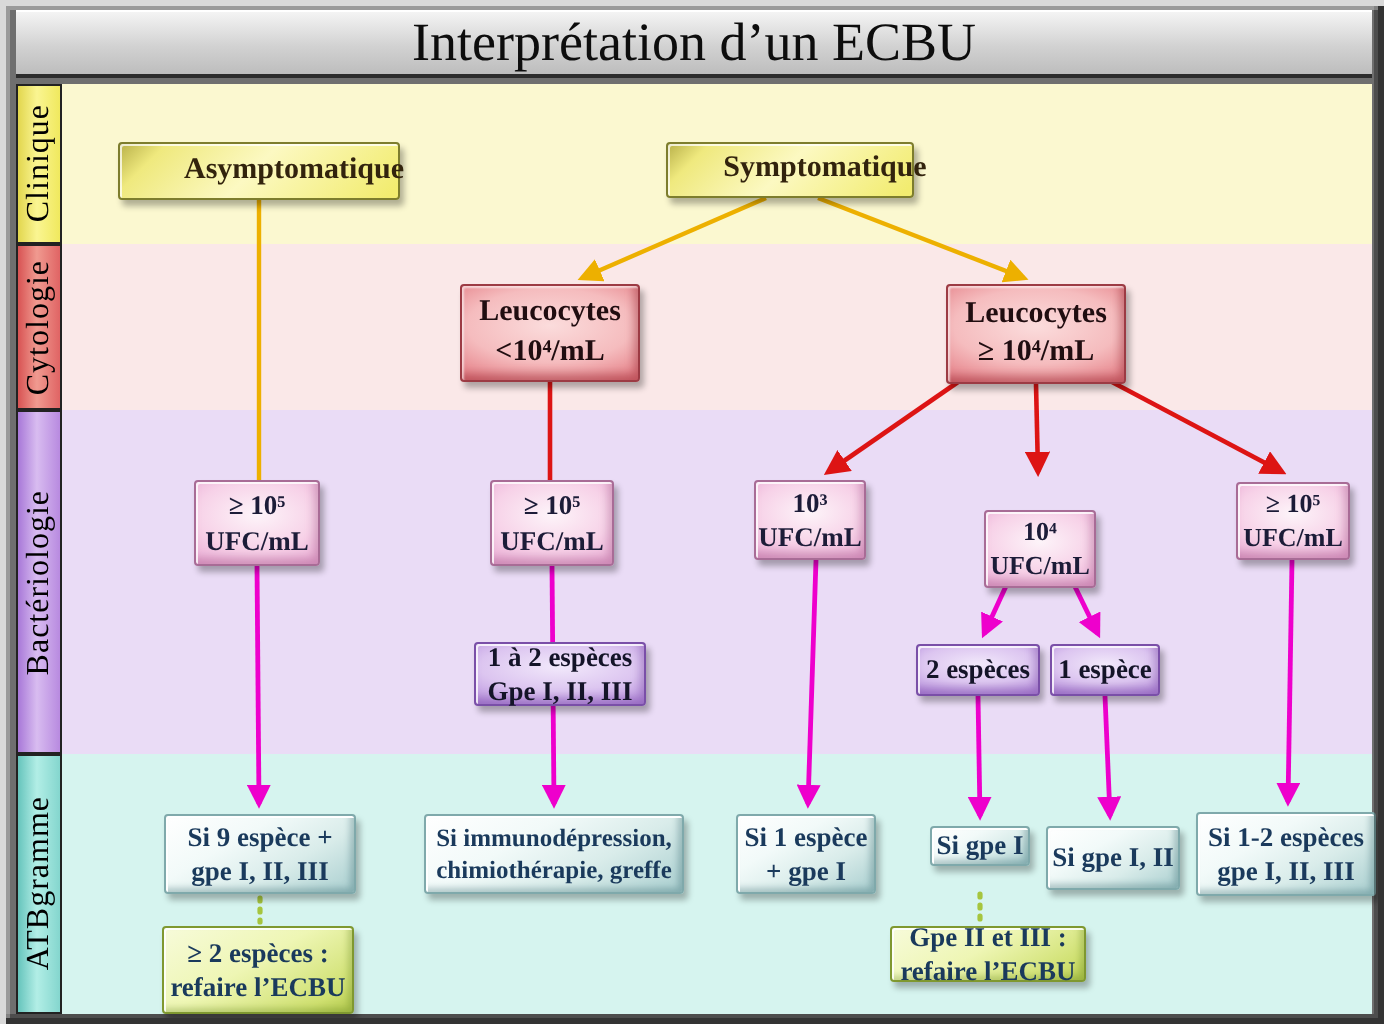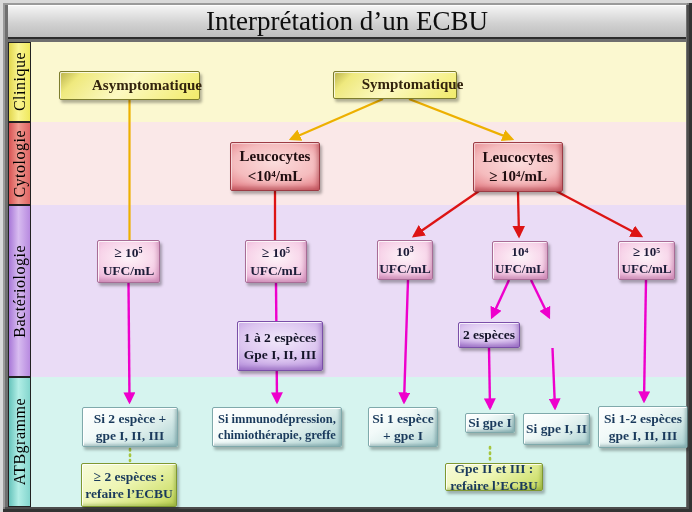--- a/index.html
+++ b/index.html
@@ -121,30 +121,31 @@
 &lt;10⁴/mL</div>
   <div class="bx rose f15" style="left:473px;top:142px;width:90px;height:50px">Leucocytes
 ≥ 10⁴/mL</div>
 
   <div class="bx pink f135" style="left:97px;top:240px;width:63px;height:43px">≥ 10⁵
 UFC/mL</div>
   <div class="bx pink f135" style="left:245px;top:240px;width:62px;height:43px">≥ 10⁵
 UFC/mL</div>
   <div class="bx pink f135" style="left:377px;top:240px;width:56px;height:40px">10³
 UFC/mL</div>
-  <div class="bx pink f13" style="left:492px;top:241px;width:56px;height:39px">10⁴
+  <div class="bx pink f13" style="left:492px;top:255px;width:56px;height:39px">10⁴
 UFC/mL</div>
   <div class="bx pink f13" style="left:618px;top:241px;width:57px;height:39px">≥ 10⁵
 UFC/mL</div>
 
-  <div class="bx violet f135" style="left:237px;top:321px;width:86px;height:50px">1 à 2 espèces
+  <div class="bx violet f135" style="left:237px;top:321px;width:86px;height:32px">1 à 2 espèces
 Gpe I, II, III</div>
   <div class="bx violet f135" style="left:458px;top:322px;width:62px;height:26px">2 espèces</div>
+  <div class="bx violet f135" style="left:525px;top:322px;width:55px;height:26px">1 espèce</div>
 
-  <div class="bx cyanbx f135" style="left:82px;top:407px;width:96px;height:40px">Si 2 espèce +
+  <div class="bx cyanbx f135" style="left:82px;top:407px;width:96px;height:40px">Si 9 espèce +
 gpe I, II, III</div>
   <div class="bx cyanbx f125" style="left:212px;top:407px;width:130px;height:40px">Si immunodépression,
 chimiothérapie, greffe</div>
   <div class="bx cyanbx f135" style="left:368px;top:407px;width:70px;height:40px">Si 1 espèce
 + gpe I</div>
   <div class="bx cyanbx f135" style="left:465px;top:413px;width:50px;height:20px">Si gpe I</div>
   <div class="bx cyanbx f135" style="left:523px;top:413px;width:67px;height:32px">Si gpe I, II</div>
   <div class="bx cyanbx f135" style="left:598px;top:406px;width:90px;height:42px">Si 1-2 espèces
 gpe I, II, III</div>
 

